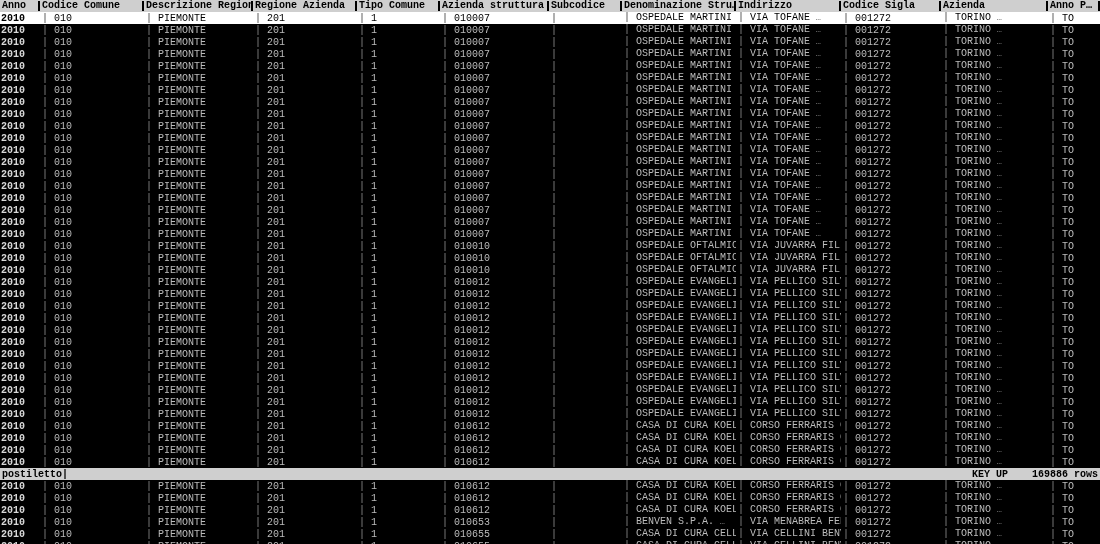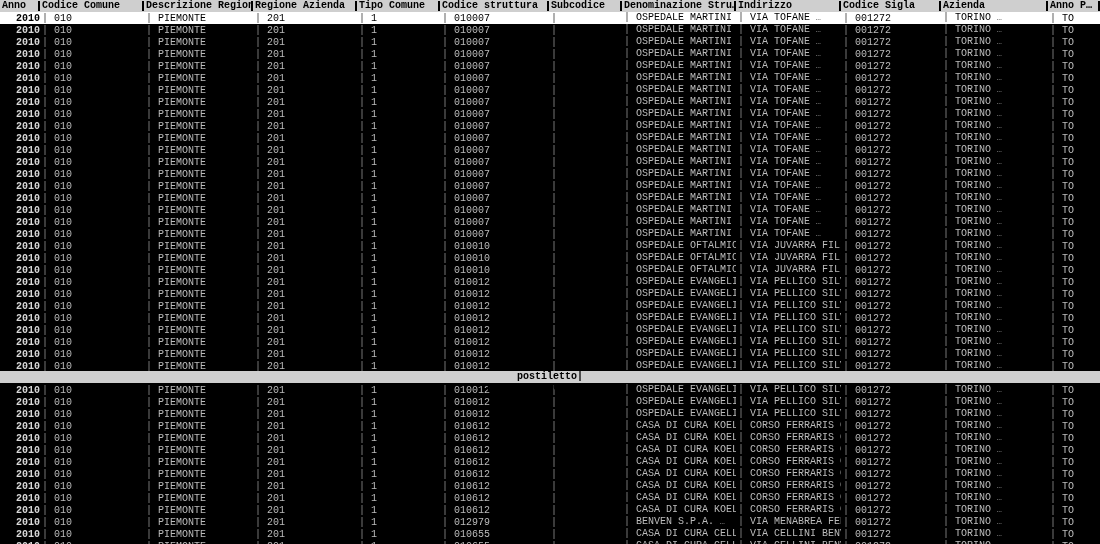--- a/index.html
+++ b/index.html
@@ -9,21 +9,21 @@
     height: 544px;
     background: #000;
     font-family: "Courier New", Courier, monospace;
     font-size: 10px;
     color: #aaa;
     overflow: hidden;
   }
   .table-wrap {
     position: relative;
     width: 1100px;
-    height: 383px;
+    height: 480px;
   }
   table {
     border-collapse: collapse;
     width: 1100px;
     table-layout: fixed;
   }
   th, td {
     padding: 0 2px;
     height: 11px;
     line-height: 11px;
@@ -66,40 +66,39 @@
   tbody tr.selected td {
     background: #fff;
     color: #000;
   }
   tbody tr.selected td.cell::before {
     color: #444;
   }
   td.anno {
     font-weight: bold;
     color: #d8d8d8;
-    padding-left: 16px;
+    padding-left: 1px;
     margin-left: 44px;
   }
   tbody tr.selected td.anno {
     color: #000;
   }
   .status {
     position: absolute;
     bottom: 0;
     left: 0;
     right: 0;
     height: 12px;
     background: #cfcfcf;
     color: #000;
     font-weight: bold;
     display: flex;
     align-items: center;
     padding: 0 2px;
     justify-content: space-between;
-    flex-direction: column;
   }
   .status .left, .status .right {
     white-space: nowrap;
   }
   .inner { display: inline; }
 </style>
 </head>
 <body>
 
 <div class="table-wrap">
@@ -118,21 +117,21 @@
         <col style="width: 107px;">
         <col style="width: 52px;">
       </colgroup>
     <thead>
         <tr id="thr">
           <th>Anno</th>
           <th>Codice Comune</th>
           <th>Descrizione Region…</th>
           <th>Regione Azienda</th>
           <th>Tipo Comune</th>
-          <th>Codice struttura</th>
+          <th>Azienda struttura</th>
           <th>Subcodice</th>
           <th>Denominazione Stru…</th>
           <th>Indirizzo</th>
           <th>Codice Sigla</th>
           <th>Azienda</th>
           <th>Anno P…</th>
         </tr>
       </thead>
     <tbody id="tb">
         <tr class="selected">
@@ -722,21 +721,21 @@
           <td class="cell"><span class="inner">001272</span></td>
           <td class="cell ellip"><span class="inner">TORINO</span></td>
           <td class="cell"><span class="inner">TO</span></td>
         </tr>
         <tr>
           <td class="anno"><span class="inner">2010</span></td>
           <td class="cell"><span class="inner">010</span></td>
           <td class="cell"><span class="inner">PIEMONTE</span></td>
           <td class="cell"><span class="inner">201</span></td>
           <td class="cell"><span class="inner">1</span></td>
-          <td class="cell"><span class="inner">012979</span></td>
+          <td class="cell"><span class="inner">010653</span></td>
           <td class="cell"><span class="inner"></span></td>
           <td class="cell ellip"><span class="inner">BENVEN S.P.A.</span></td>
           <td class="cell ellip"><span class="inner">VIA MENABREA FEDER…</span></td>
           <td class="cell"><span class="inner">001272</span></td>
           <td class="cell ellip"><span class="inner">TORINO</span></td>
           <td class="cell"><span class="inner">TO</span></td>
         </tr>
         <tr>
           <td class="anno"><span class="inner">2010</span></td>
           <td class="cell"><span class="inner">010</span></td>
@@ -764,16 +763,16 @@
           <td class="cell"><span class="inner">001272</span></td>
           <td class="cell ellip"><span class="inner">TORINO</span></td>
           <td class="cell"><span class="inner">TO</span></td>
         </tr>
       </tbody>
   </table>
   <div class="status">
     <span class="left">postiletto|</span>
     <span class="right">
       <span>KEY UP</span>&nbsp;&nbsp;&nbsp;
-      <span>106367 rows</span>
+      <span>169886 rows</span>
     </span>
   </div>
 </div>
 
 </body></html>

